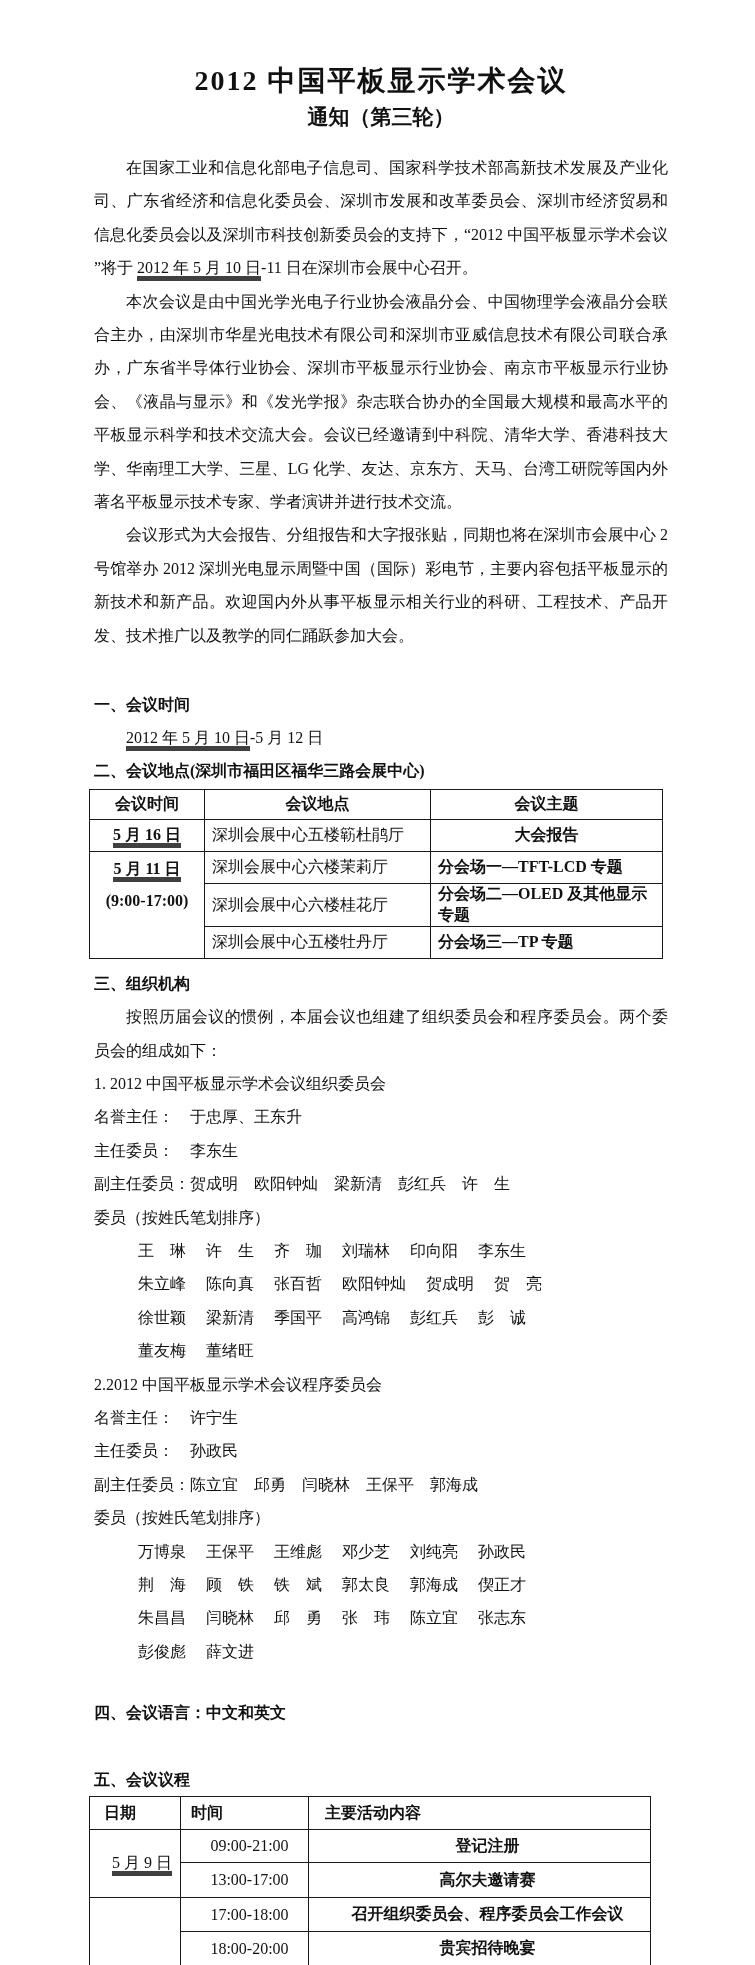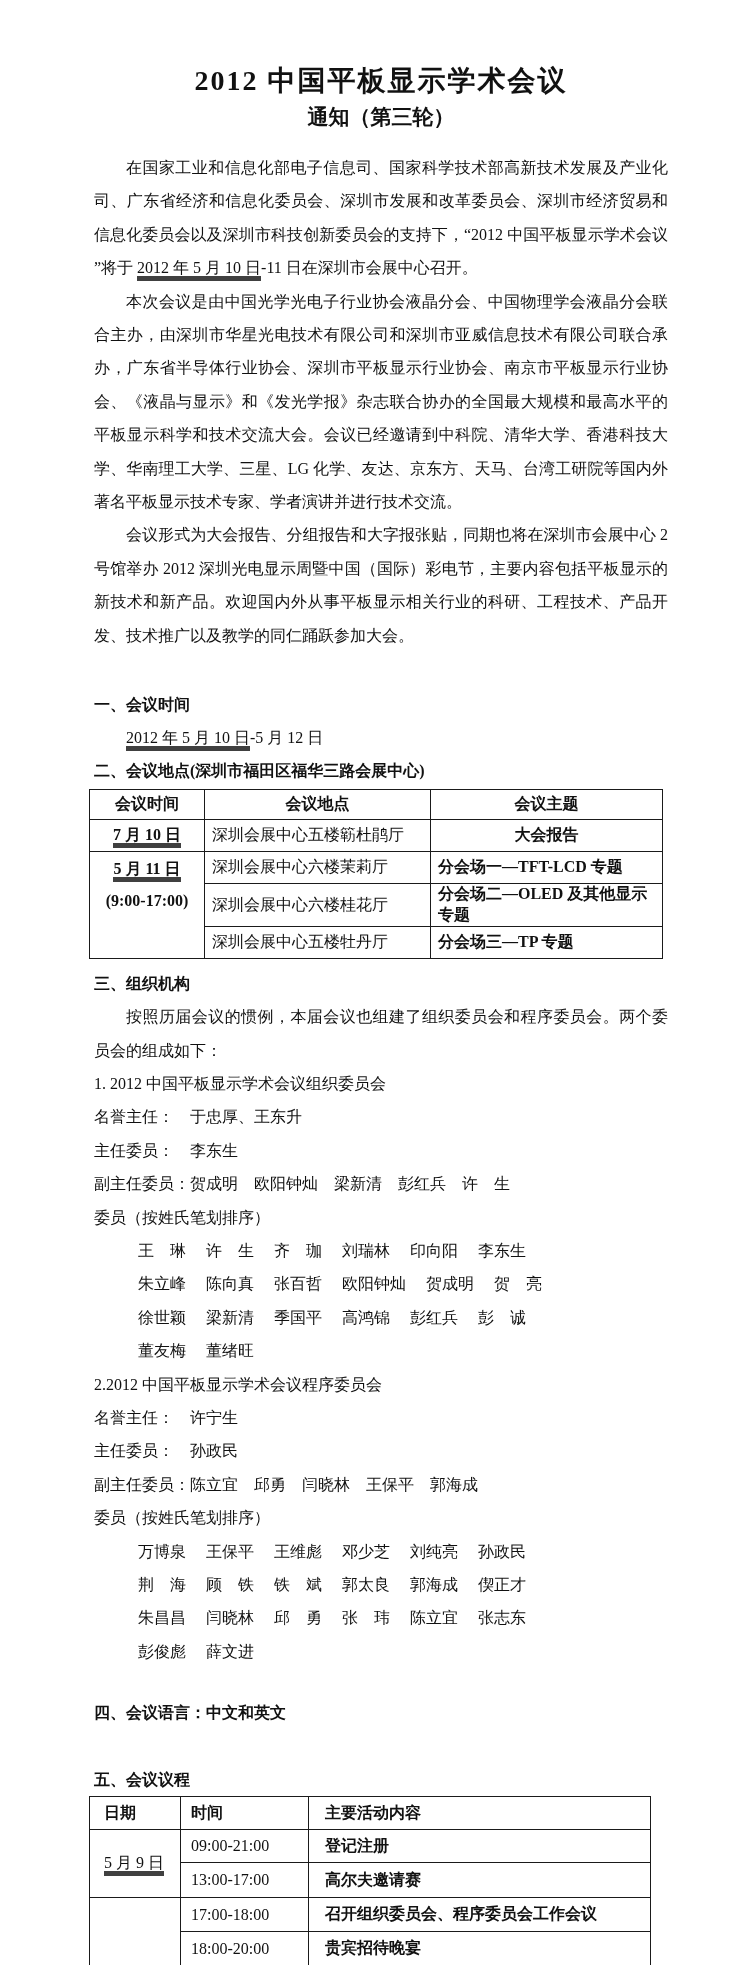--- a/index.html
+++ b/index.html
@@ -34,21 +34,21 @@
   .line  { line-height: 33.4px; white-space: pre-wrap; }
   .names { padding-left: 44px; }
 
   
   .u-dot   { border-bottom: 2px dotted #cf6ccf; padding-bottom: 1px; }
   .u-solid { border-bottom: 5px solid #404040; }
 
   .b { font-weight: 700; }
 
   table { border-collapse: collapse; margin-left: -5px; table-layout: fixed; }
-  th, td { border: 1px solid #1a1a1a; padding: 0; font-size: 16px; }
+  th, td { border: 1px solid #1a1a1a; padding: 0; font-size: 16px; text-align: center; }
 
   .venue { width: 573px; margin-top: 2px; }
   .venue th { font-weight: 700; text-align: center; height: 30px; }
   .venue td { height: 32px; }
   .venue .tc { text-align: center; }
   .venue .pl { padding-left: 7px; text-align: left; }
   .venue .vtop { vertical-align: top; text-align: center; line-height: 32px; padding-top: 1px; }
 
   .agenda { width: 561px; }
   .agenda th { font-weight: 700; text-align: left; height: 33px; }
@@ -85,21 +85,21 @@
         <col style="width:226px">
         <col style="width:232px">
       </colgroup>
     <tbody>
         <tr>
       <th>会议时间</th>
       <th>会议地点</th>
       <th>会议主题</th>
     </tr>
     <tr>
-      <td class="tc b"><span class="u-dot"><span class="u-solid">7 月 10 日</span></span></td>
+      <td class="tc b"><span class="u-dot"><span class="u-solid">5 月 16 日</span></span></td>
       <td class="pl">深圳会展中心五楼簕杜鹃厅</td>
       <td class="tc b">大会报告</td>
     </tr>
     <tr>
       <td class="vtop b" rowspan="3">
         <div><span class="u-dot"><span class="u-solid">5 月 11 日</span></span></div>
         <div>(9:00-17:00)</div>
       </td>
       <td class="pl">深圳会展中心六楼茉莉厅</td>
       <td class="pl b">分会场一—TFT-LCD 专题</td>

